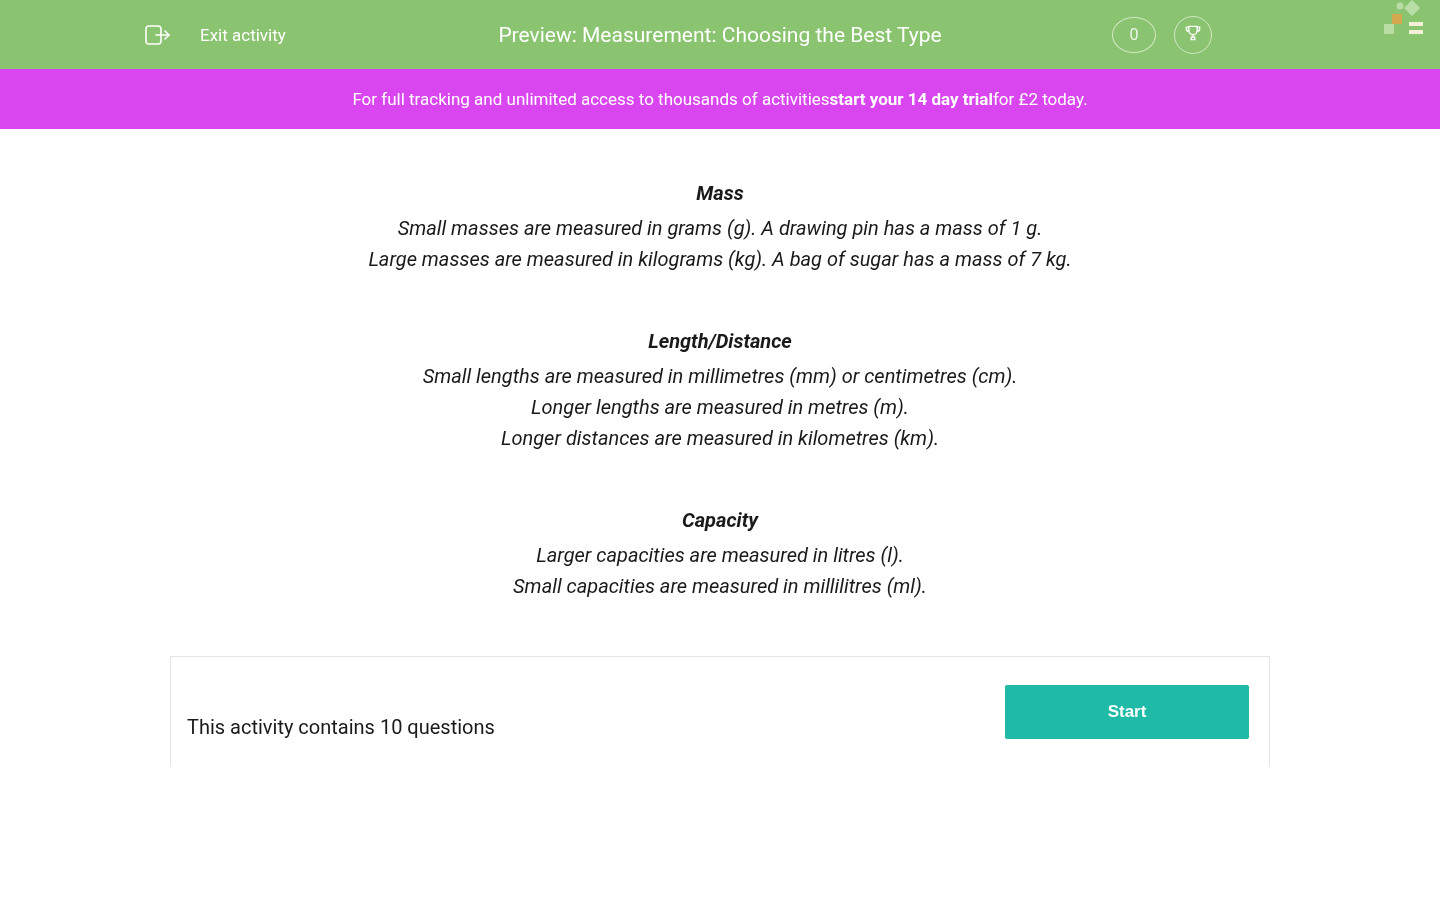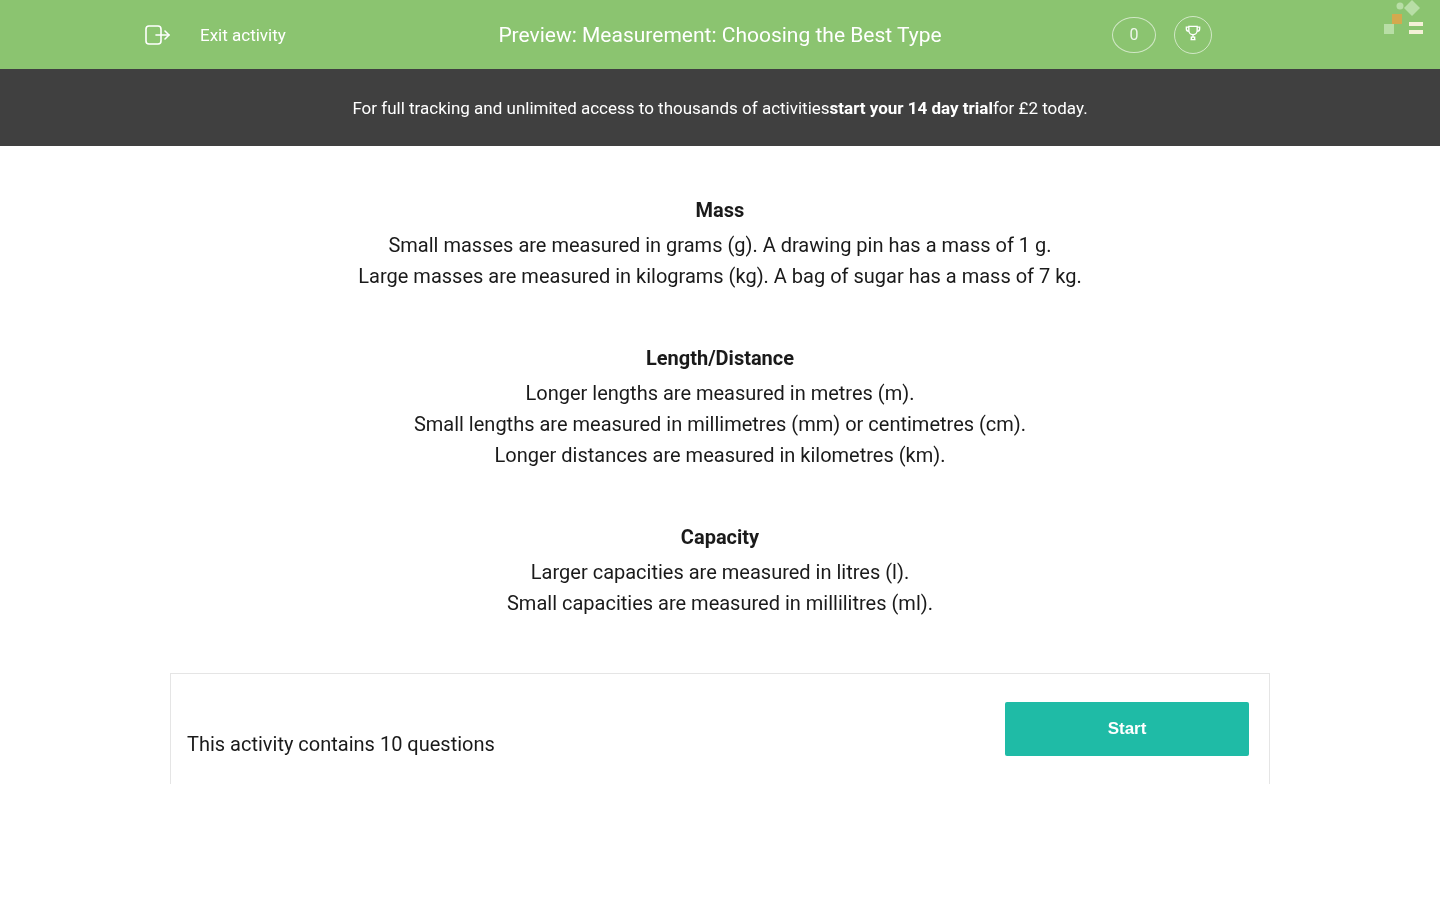--- a/index.html
+++ b/index.html
@@ -73,38 +73,39 @@
       justify-content: center;
     }
     .decoration {
       position: absolute;
       right: 0;
       top: 0;
       width: 70px;
       height: 50px;
     }
     .promo-bar {
-      background: #404040;
-      height: 77px;
+      background: #d946ef;
+      height: 60px;
       display: flex;
       align-items: center;
       justify-content: center;
       color: #ffffff;
       font-size: 17px;
     }
     .promo-bar .bold {
       font-weight: 700;
     }
     .content {
       padding-top: 52px;
       text-align: center;
       color: #1a1a1a;
     }
     .section {
       margin-bottom: 54px;
+      font-style: italic;
     }
     .section-title {
       font-weight: 700;
       font-size: 20px;
       margin-bottom: 8px;
     }
     .section-line {
       font-size: 20px;
       line-height: 1.55;
       font-weight: 400;
@@ -183,22 +184,22 @@
 
 <div class="content">
   <div id="sections">
       <div class="section">
         <div class="section-title">Mass</div>
         <div class="section-line">Small masses are measured in grams (g).  A drawing pin has a mass of 1 g.</div>
         <div class="section-line">Large masses are measured in kilograms (kg).  A bag of sugar has a mass of 7 kg.</div>
       </div>
       <div class="section">
         <div class="section-title">Length/Distance</div>
+        <div class="section-line">Small lengths are measured in millimetres (mm) or centimetres (cm).</div>
         <div class="section-line">Longer lengths are measured in metres (m).</div>
-        <div class="section-line">Small lengths are measured in millimetres (mm) or centimetres (cm).</div>
         <div class="section-line">Longer distances are measured in kilometres (km).</div>
       </div>
       <div class="section">
         <div class="section-title">Capacity</div>
         <div class="section-line">Larger capacities are measured in litres (l).</div>
         <div class="section-line">Small capacities are measured in millilitres (ml).</div>
       </div>
     </div>
 
   <div class="action-bar">

